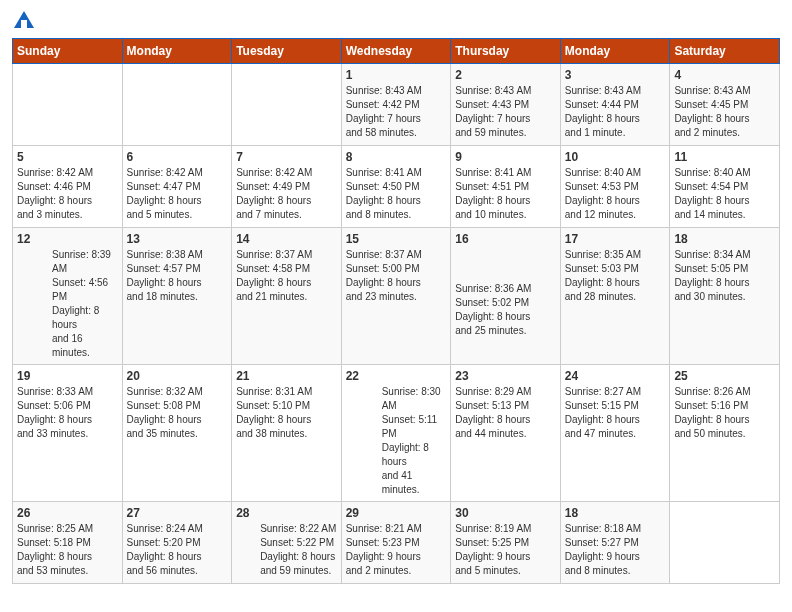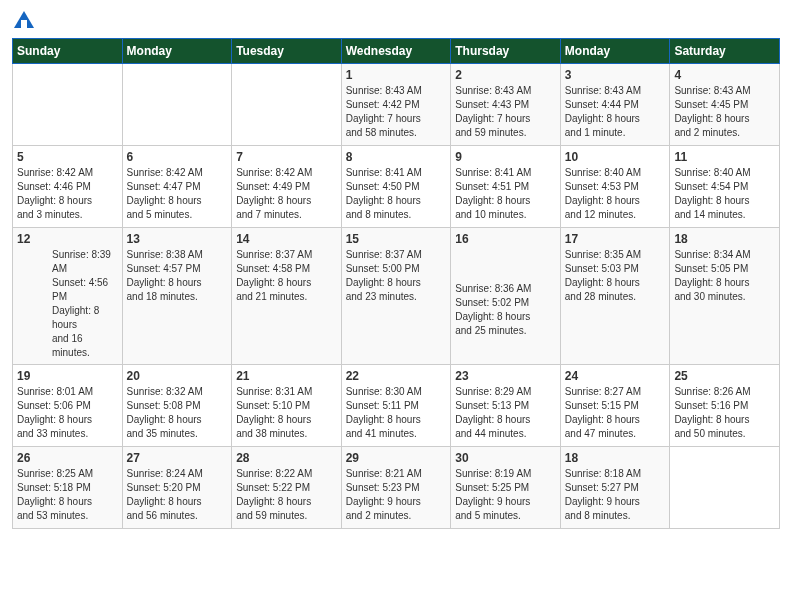--- a/index.html
+++ b/index.html
@@ -46,21 +46,21 @@
     .location-subtitle {
       font-size: 14px;
       color: #555;
     }
     table {
       width: 100%;
       border-collapse: collapse;
       table-layout: fixed;
     }
     thead tr {
-      background-color: #14532d;
+      background-color: #c2410c;
     }
     thead th {
       color: #fff;
       font-size: 12px;
       font-weight: bold;
       padding: 5px 4px;
       text-align: left;
       border: 1px solid #1565c0;
     }
     tbody tr {
@@ -256,42 +256,42 @@
             <span class="day-num">18</span>
             <div class="day-info" style="white-space: pre-line;">Sunrise: 8:34 AM
 Sunset: 5:05 PM
 Daylight: 8 hours
 and 30 minutes.</div>
           </td>
         </tr>
         <tr>
           <td>
             <span class="day-num">19</span>
-            <div class="day-info" style="white-space: pre-line;">Sunrise: 8:01 AM
+            <div class="day-info" style="white-space: pre-line;">Sunrise: 8:33 AM
 Sunset: 5:06 PM
 Daylight: 8 hours
 and 33 minutes.</div>
           </td>
           <td>
             <span class="day-num">20</span>
             <div class="day-info" style="white-space: pre-line;">Sunrise: 8:32 AM
 Sunset: 5:08 PM
 Daylight: 8 hours
 and 35 minutes.</div>
           </td>
           <td>
             <span class="day-num">21</span>
             <div class="day-info" style="white-space: pre-line;">Sunrise: 8:31 AM
 Sunset: 5:10 PM
 Daylight: 8 hours
 and 38 minutes.</div>
           </td>
           <td>
             <span class="day-num">22</span>
-            <div class="day-info" style="white-space: pre-line;">Sunrise: 8:30 AM
+            <div class="day-info" style="white-space: pre-line; margin-left: 36px;">Sunrise: 8:30 AM
 Sunset: 5:11 PM
 Daylight: 8 hours
 and 41 minutes.</div>
           </td>
           <td>
             <span class="day-num">23</span>
             <div class="day-info" style="white-space: pre-line;">Sunrise: 8:29 AM
 Sunset: 5:13 PM
 Daylight: 8 hours
 and 44 minutes.</div>
@@ -321,21 +321,21 @@
           </td>
           <td>
             <span class="day-num">27</span>
             <div class="day-info" style="white-space: pre-line;">Sunrise: 8:24 AM
 Sunset: 5:20 PM
 Daylight: 8 hours
 and 56 minutes.</div>
           </td>
           <td>
             <span class="day-num">28</span>
-            <div class="day-info" style="white-space: pre-line;">Sunrise: 8:22 AM
+            <div class="day-info" style="white-space: pre-line; margin-left: 24px;">Sunrise: 8:22 AM
 Sunset: 5:22 PM
 Daylight: 8 hours
 and 59 minutes.</div>
           </td>
           <td>
             <span class="day-num">29</span>
             <div class="day-info" style="white-space: pre-line;">Sunrise: 8:21 AM
 Sunset: 5:23 PM
 Daylight: 9 hours
 and 2 minutes.</div>

